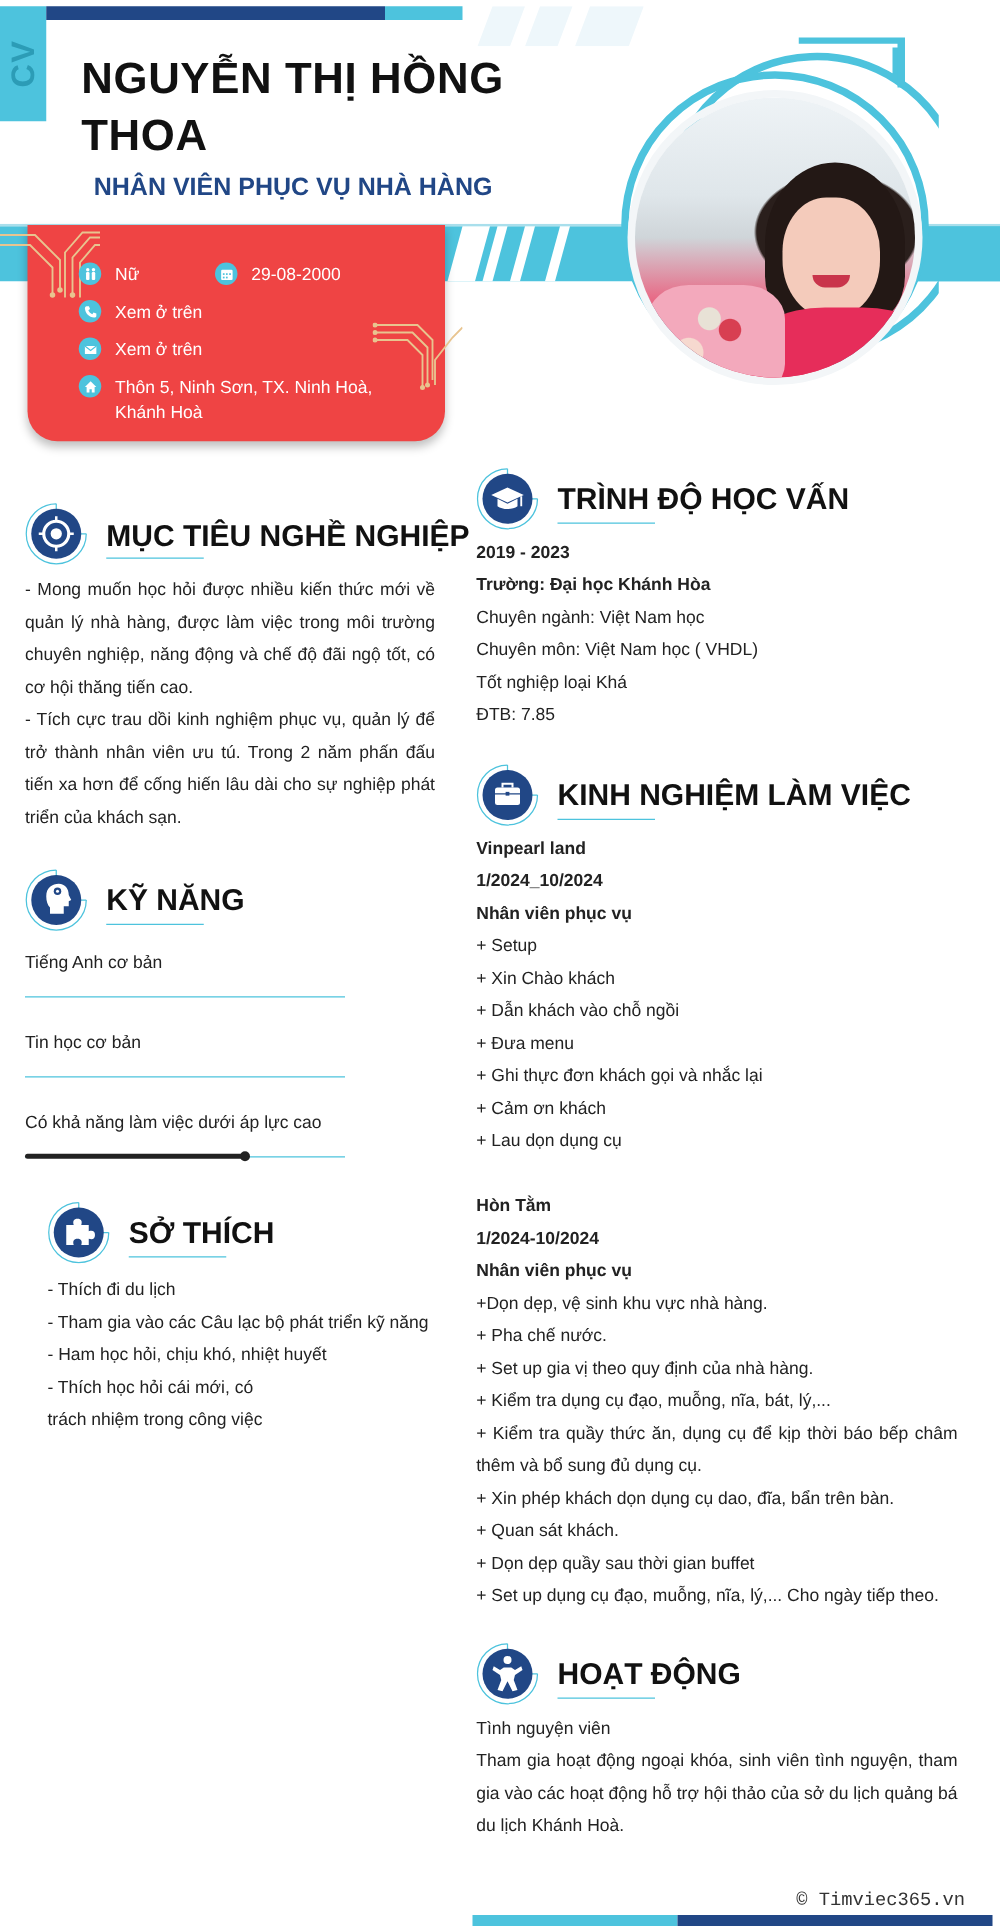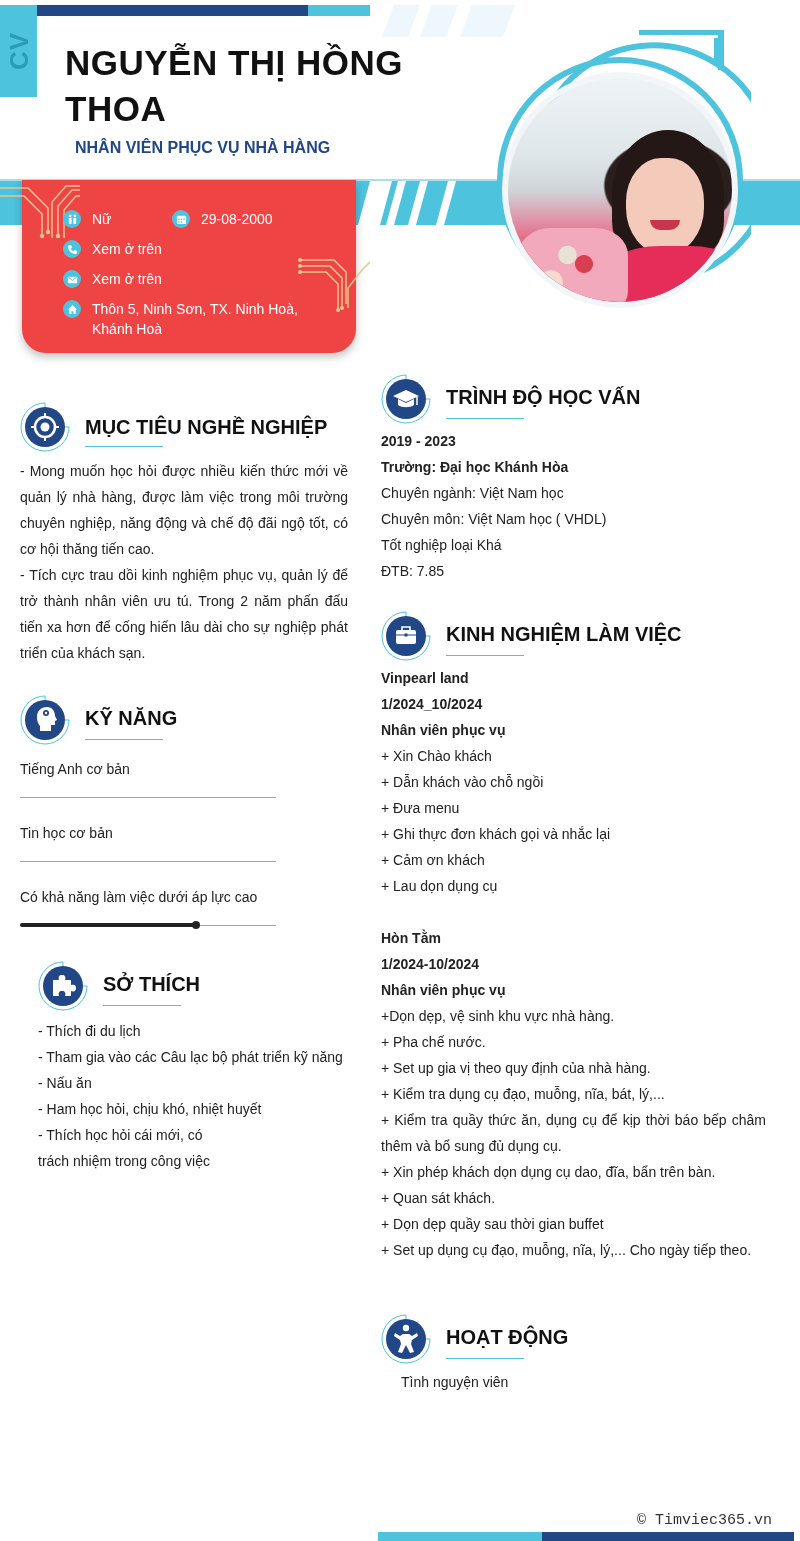--- a/index.html
+++ b/index.html
@@ -7,21 +7,21 @@
   body { position: relative; font-family: "Liberation Sans", "DejaVu Sans", sans-serif; color: #1f1f1f; }
 
   
   .top-bar-dark { position: absolute; left: 37px; top: 5px; width: 271px; height: 11px; background: #214786; }
   .top-bar-light { position: absolute; left: 308px; top: 5px; width: 62px; height: 11px; background: #4dc3dd; }
   .top-stripes { position: absolute; left: 380px; top: 5px; width: 135px; height: 32px; }
   .cv-tab { position: absolute; left: 0; top: 5px; width: 37px; height: 92px; background: #4dc3dd; }
   .cv-tab span { position: absolute; left: 50%; top: 46px; transform: translate(-50%,-50%) rotate(-90deg); font-size: 26px; font-weight: 700; color: #2c9cb6; letter-spacing: 1px; }
 
   .name { position: absolute; left: 65px; top: 40px; width: 380px; font-size: 35px; font-weight: 700; line-height: 46px; color: #111; letter-spacing: 0.5px; }
-  .job-title { position: absolute; left: 75px; top: 139px; font-size: 16px; font-weight: 700; color: #214786; }
+  .job-title { position: absolute; left: 75px; top: 139px; font-size: 20px; font-weight: 700; color: #214786; }
 
   .mid-band { position: absolute; left: 0; top: 179px; width: 800px; height: 48px; }
 
   
   .info-card { position: absolute; left: 22px; top: 180px; width: 334px; height: 173px; background: #ef4444; border-radius: 0 0 24px 24px; box-shadow: 0 4px 8px rgba(0,0,0,0.25); }
   .info-row { position: absolute; display: flex; align-items: flex-start; color: #fff; font-size: 14px; line-height: 20px; }
   .info-ico { width: 18px; height: 18px; border-radius: 50%; background: #4dc3dd; display: inline-flex; align-items: center; justify-content: center; margin-right: 11px; flex: 0 0 18px; margin-top: 1px; }
   .info-ico svg { width: 11px; height: 11px; fill: #fff; }
   .circuit { position: absolute; }
 
@@ -36,21 +36,21 @@
   .avatar-photo .face { position: absolute; left: 118px; top: 80px; width: 78px; height: 96px; background: #f4cbbb; border-radius: 45% 45% 48% 48%; }
   .avatar-photo .hair { position: absolute; left: 104px; top: 52px; width: 112px; height: 130px; background: #231815; border-radius: 50% 50% 30% 30%; }
   .avatar-photo .smile { position: absolute; left: 142px; top: 142px; width: 30px; height: 10px; border-radius: 0 0 15px 15px; background: #c9354b; }
   .avatar-photo .dress { position: absolute; left: 92px; top: 168px; width: 150px; height: 80px; background: #e62d5a; border-radius: 40% 40% 0 0; }
   .avatar-photo .flowers { position: absolute; left: 10px; top: 150px; width: 110px; height: 90px; background: radial-gradient(circle at 30% 60%, #f6d9cf 0 12%, transparent 13%), radial-gradient(circle at 60% 40%, #d83f52 0 10%, transparent 11%), radial-gradient(circle at 45% 30%, #e8e2d6 0 10%, transparent 11%), #f3a9bc; border-radius: 30%; }
 
   
   .section { position: absolute; }
   .sec-head { position: relative; height: 52px; }
   .sec-icon { position: absolute; left: 0; top: 0; width: 50px; height: 50px; }
-  .sec-title { position: absolute; left: 65px; top: 12px; font-size: 20px; font-weight: 700; color: #111; white-space: nowrap; }
+  .sec-title { position: absolute; left: 65px; top: 12px; font-size: 24px; font-weight: 700; color: #111; white-space: nowrap; }
   .sec-underline { position: absolute; left: 65px; top: 44px; width: 78px; height: 1px; background: #4dc3dd; }
 
   .para { font-size: 14px; line-height: 26px; color: #222; text-align: justify; }
   .line { font-size: 14px; line-height: 26px; color: #222; white-space: nowrap; }
   .bold { font-weight: 700; }
 
   .skill { position: relative; height: 64px; }
   .skill-label { position: absolute; left: 0; top: 0; font-size: 14px; line-height: 20px; color: #222; }
   .skill-track { position: absolute; left: 0; top: 38px; width: 256px; height: 1px; background: #4dc3dd; }
   .skill-fill { position: absolute; left: 0; top: -2px; height: 4px; background: #222; border-radius: 2px; }
@@ -247,21 +247,20 @@
       <path d="M25,1 L25,12 M38,25 L49,25" stroke="#4dc3dd" stroke-width="1"></path>
       <circle cx="25" cy="25" r="20" fill="#214786"></circle>
       <path d="M15,19 L21,19 C20,16 21,14 24,14 C27,14 28,16 27,19 L33,19 L33,24 C36,23 38,24 38,27 C38,30 36,31 33,30 L33,35 L27,35 C28,32 27,30 24,30 C21,30 20,32 21,35 L15,35 Z" fill="#fff"></path>
     </svg>
     <div class="sec-title">SỞ THÍCH</div>
     <div class="sec-underline"></div>
   </div>
   <div style="margin-top:5px;">
     <div class="line">- Thích đi du lịch</div>
     <div class="line">- Tham gia vào các Câu lạc bộ phát triển kỹ năng</div>
-    <div class="line">- Nấu ăn</div>
     <div class="line">- Ham học hỏi, chịu khó, nhiệt huyết</div>
     <div class="line">- Thích học hỏi cái mới, có</div>
     <div class="line">trách nhiệm trong công việc</div>
   </div>
 </div>
 
 <div class="section" style="left:381px; top:374px; width:385px;">
   <div class="sec-head">
     <svg class="sec-icon" viewBox="0 0 50 50">
       <path d="M25,1 A24 24 0 1 0 49,25" fill="none" stroke="#4dc3dd" stroke-width="1"></path>
@@ -295,20 +294,21 @@
       <path d="M15,24 L35,24" stroke="#214786" stroke-width="1"></path>
       <rect x="23.5" y="22.5" width="3" height="3" fill="#214786"></rect>
     </svg>
     <div class="sec-title">KINH NGHIỆM LÀM VIỆC</div>
     <div class="sec-underline"></div>
   </div>
   <div style="margin-top:2px;">
     <div class="line bold">Vinpearl land</div>
     <div class="line bold">1/2024_10/2024</div>
     <div class="line bold">Nhân viên phục vụ</div>
+    <div class="line">+ Setup</div>
     <div class="line">+ Xin Chào khách</div>
     <div class="line">+ Dẫn khách vào chỗ ngồi</div>
     <div class="line">+ Đưa menu</div>
     <div class="line">+ Ghi thực đơn khách gọi và nhắc lại</div>
     <div class="line">+ Cảm ơn khách</div>
     <div class="line">+ Lau dọn dụng cụ</div>
   </div>
   <div style="margin-top:26px;">
     <div class="line bold">Hòn Tằm</div>
     <div class="line bold">1/2024-10/2024</div>
@@ -330,20 +330,21 @@
     <svg class="sec-icon" viewBox="0 0 50 50">
       <path d="M25,1 A24 24 0 1 0 49,25" fill="none" stroke="#4dc3dd" stroke-width="1"></path>
       <path d="M25,1 L25,12 M38,25 L49,25" stroke="#4dc3dd" stroke-width="1"></path>
       <circle cx="25" cy="25" r="20" fill="#214786"></circle>
       <circle cx="25" cy="14" r="3.2" fill="#fff"></circle>
       <path d="M14,19 L19,22 L22,20 L28,20 L31,22 L36,19 L37,22 L31,26 L30,30 L33,38 L29,39 L25,31 L21,39 L17,38 L20,30 L19,26 L13,22 Z" fill="#fff"></path>
     </svg>
     <div class="sec-title">HOẠT ĐỘNG</div>
     <div class="sec-underline"></div>
   </div>
-  <div style="margin-top:3px;margin-left:20px;">
+  <div style="margin-top:3px;">
     <div class="line">Tình nguyện viên</div>
+    <div class="para">Tham gia hoạt động ngoại khóa, sinh viên tình nguyện, tham gia vào các hoạt động hỗ trợ hội thảo của sở du lịch quảng bá du lịch Khánh Hoà.</div>
   </div>
 </div>
 
 <div class="footer-text">© Timviec365.vn</div>
 <div class="footer-bar-light"></div>
 <div class="footer-bar-dark"></div>
 
 </body></html>

